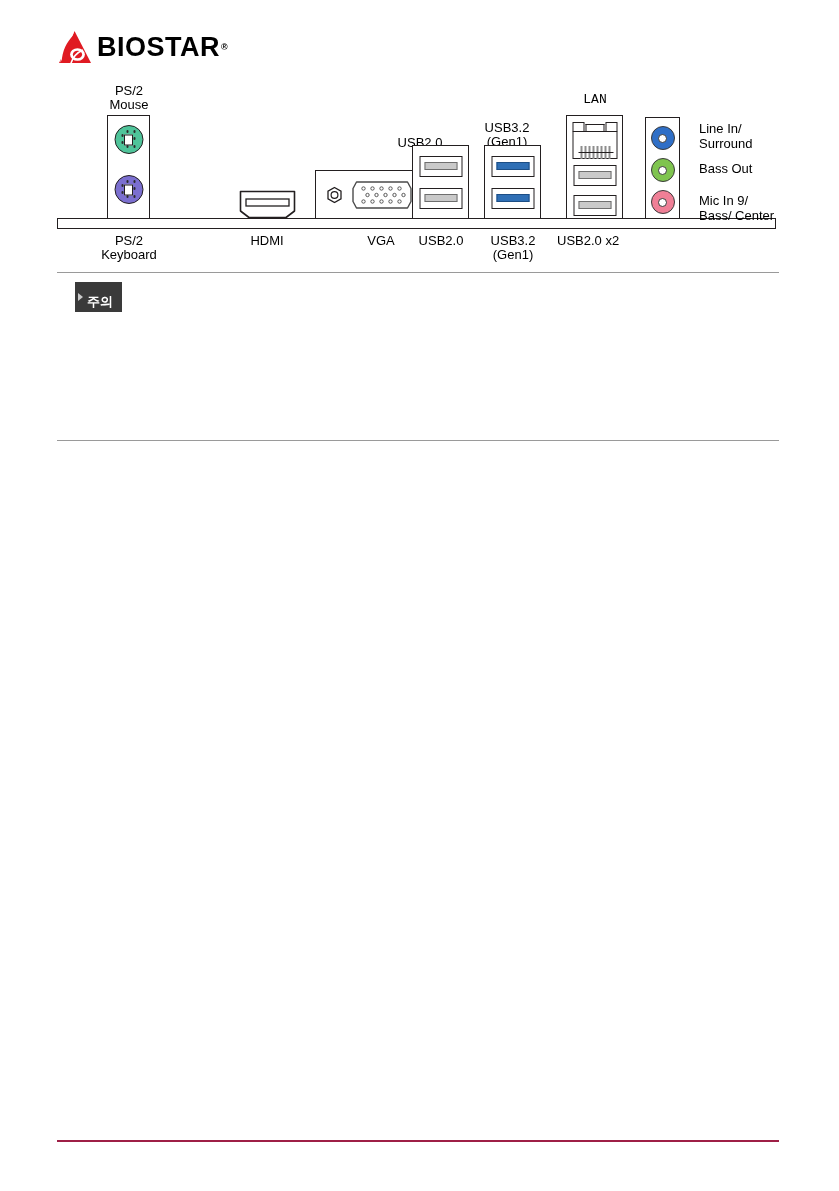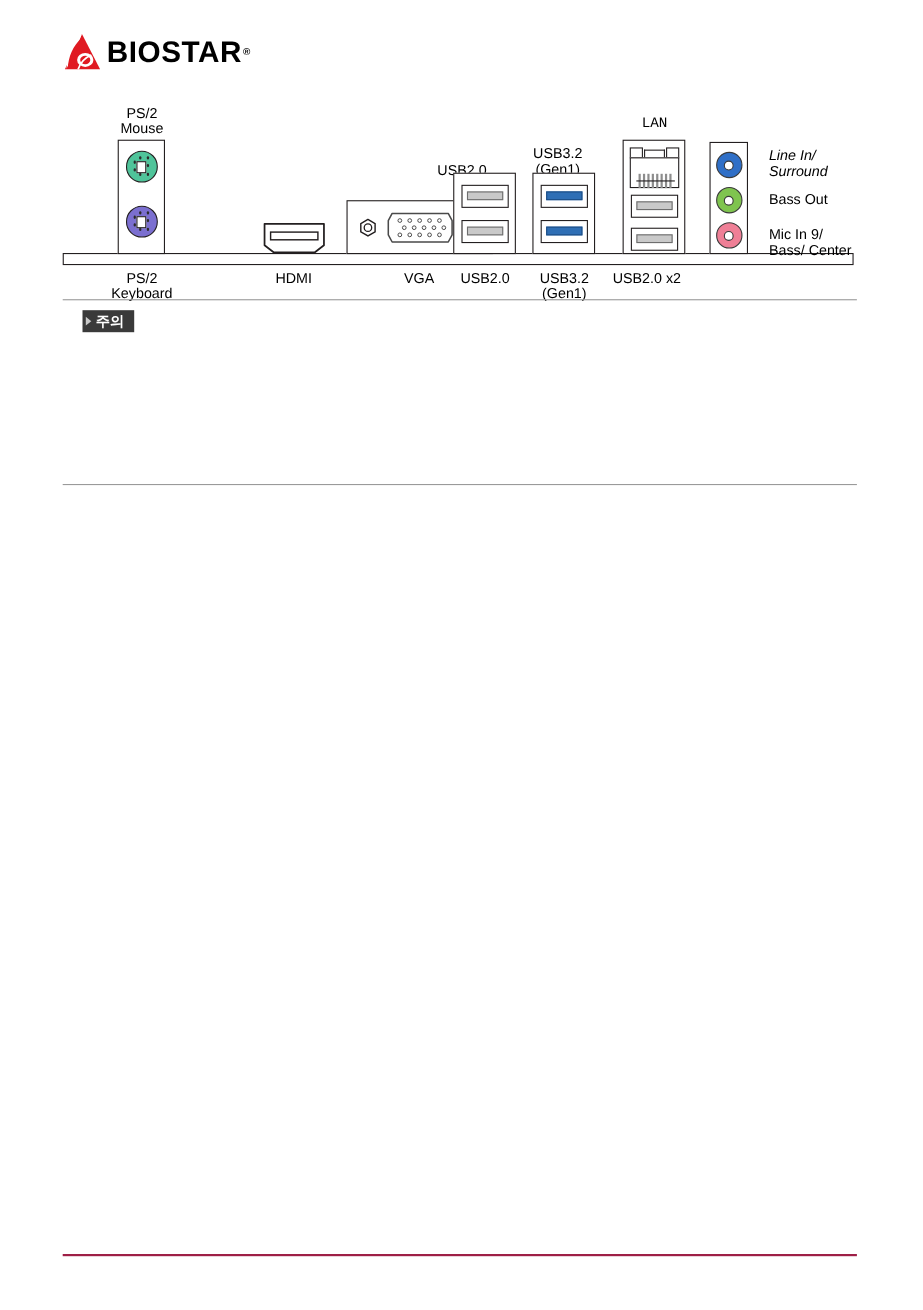--- a/index.html
+++ b/index.html
@@ -10,21 +10,21 @@
     color:#000;
   }
   
   #logo{position:absolute;left:57px;top:30px;display:flex;gap:4px;}
   #logo .mark{width:36px;height:34px;position:relative;}
   #logo .wordmark{font-size:27px;font-weight:bold;letter-spacing:.5px;line-height:1;
                   display:flex;align-items:center;}
   #logo .reg{font-size:9px;vertical-align:super;font-weight:bold;margin-left:1px;}
 
   
-  #io-panel{position:absolute;left:57px;top:104px;width:730px;height:165px;}
+  #io-panel{position:absolute;left:57px;top:92px;width:730px;height:165px;}
 
   .top-label,.bot-label{
     position:absolute;font-size:13px;line-height:14px;text-align:center;
     white-space:pre-line;
   }
   .bracket{position:absolute;border:1.6px solid #231f20;background:#fff;box-sizing:border-box;}
 
   
   #rail{position:absolute;left:0px;top:126px;width:719px;height:11px;
         border:1.4px solid #231f20;background:#fff;box-sizing:border-box;}
@@ -78,21 +78,21 @@
               width:22px;height:22px;border-radius:50%;border:1.3px solid #3a3a3a;
               display:flex;align-items:center;justify-content:center;}
   .audio-jack span{width:7px;height:7px;border-radius:50%;background:#fff;
                    border:1px solid #3a3a3a;display:block;}
   .audio-label{position:absolute;left:642px;font-size:13px;line-height:15px;
                white-space:pre-line;}
 
   
   .hrule{position:absolute;left:57px;width:722px;height:1px;background:#9a9a9a;}
   #note-badge{position:absolute;left:75px;top:282px;background:#3a3a3a;color:#fff;
-              font-size:13px;font-weight:bold;padding:2px 9px 3px 12px;line-height:15px;}
+              font-size:13px;font-weight:bold;padding:12px 9px 3px 12px;line-height:15px;}
   #note-badge .arrow{position:absolute;left:3px;top:50%;transform:translateY(-50%);
                      width:0;height:0;border-top:4px solid transparent;
                      border-bottom:4px solid transparent;border-left:5px solid #c9c9c9;}
   #footer-rule{position:absolute;left:57px;top:1140px;width:722px;height:1.6px;
                background:#9e1f46;}
 </style>
 </head>
 <body>
 
 <div id="logo">
@@ -239,21 +239,21 @@
     <div class="audio-jack" style="top:8px;background:#2f6fc7;">
         <span></span>
       </div>
     <div class="audio-jack" style="top:40px;background:#7fc44f;">
         <span></span>
       </div>
     <div class="audio-jack" style="top:72px;background:#ef7f96;">
         <span></span>
       </div>
   </div>
-  <div class="audio-label" style="top:29px;font-style:italic;">Line In/
+  <div class="audio-label" style="top:29px;">Line In/
 Surround</div>
   <div class="audio-label" style="top:69px;">Bass Out</div>
   <div class="audio-label" style="top:101px;">Mic In 9/
 Bass/ Center</div>
 
   <div class="bot-label" style="left:30px;top:142px;width:84px;">PS/2
 Keyboard</div>
   <div class="bot-label" style="left:168px;top:142px;width:84px;">HDMI</div>
   <div class="bot-label" style="left:282px;top:142px;width:84px;">VGA</div>
   <div class="bot-label" style="left:342px;top:142px;width:84px;">USB2.0</div>

